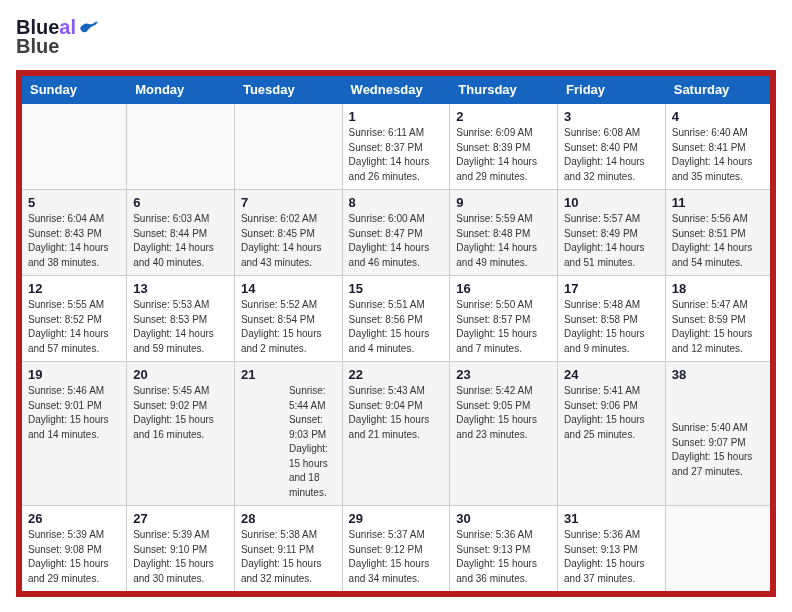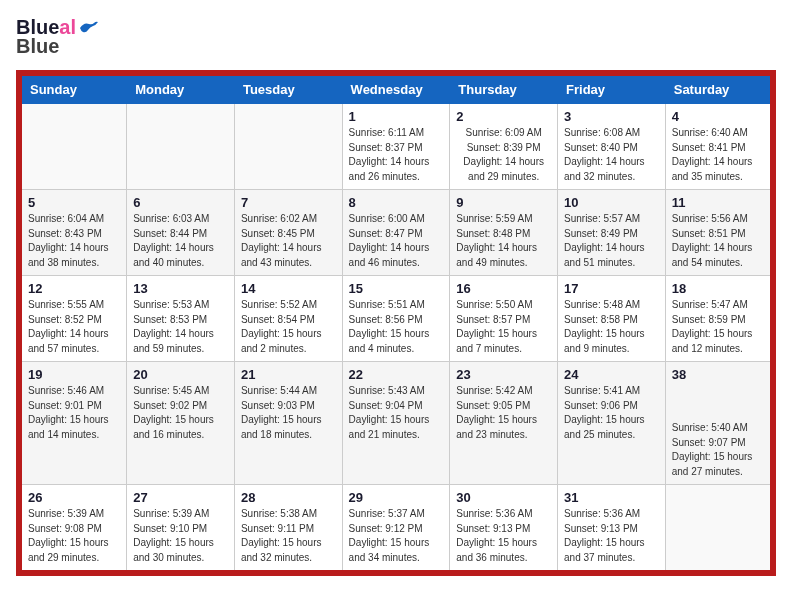--- a/index.html
+++ b/index.html
@@ -80,21 +80,21 @@
       background: #f9f9f9 !important;
     }
   </style>
 </head>
 <body>
 
 <div class="header">
   <div class="logo">
     <div style="display:flex;align-items:center;">
       <span style="font-size:20px;font-weight:bold;color:#1a1a2e;">
-        <span style="color:#1a1a2e;">Blue</span><span style="color:#ec4899;">al</span>
+        <span style="color:#1a1a2e;">Blue</span><span style="color:#8b5cf6;">al</span>
       </span>
       <svg width="22" height="16" viewBox="0 0 22 16" style="margin-left:2px;">
         <path d="M2,8 Q6,2 11,4 Q14,5 16,3 Q18,1 20,2 Q18,5 15,6 Q12,7 10,10 Q8,13 5,12 Q3,11 2,8Z" fill="#1565c0"></path>
       </svg>
     </div>
     <div style="font-size:20px;font-weight:bold;color:#404040;margin-top:-4px;">
       <span>Blue</span>
     </div>
   </div>
 </div>
@@ -118,21 +118,21 @@
         <td class="empty-cell"></td>
         <td>
           <span class="day-num">1</span>
           <div class="day-info" style="white-space: pre-line;">Sunrise: 6:11 AM
 Sunset: 8:37 PM
 Daylight: 14 hours
 and 26 minutes.</div>
         </td>
         <td>
           <span class="day-num">2</span>
-          <div class="day-info" style="white-space: pre-line; text-align: center;">Sunrise: 6:09 AM
+          <div class="day-info" style="white-space: pre-line;">Sunrise: 6:09 AM
 Sunset: 8:39 PM
 Daylight: 14 hours
 and 29 minutes.</div>
         </td>
         <td>
           <span class="day-num">3</span>
           <div class="day-info" style="white-space: pre-line;">Sunrise: 6:08 AM
 Sunset: 8:40 PM
 Daylight: 14 hours
 and 32 minutes.</div>
@@ -257,21 +257,21 @@
         </td>
         <td>
           <span class="day-num">20</span>
           <div class="day-info" style="white-space: pre-line;">Sunrise: 5:45 AM
 Sunset: 9:02 PM
 Daylight: 15 hours
 and 16 minutes.</div>
         </td>
         <td>
           <span class="day-num">21</span>
-          <div class="day-info" style="white-space: pre-line;">Sunrise: 5:44 AM
+          <div class="day-info" style="white-space: pre-line; margin-left: 48px;">Sunrise: 5:44 AM
 Sunset: 9:03 PM
 Daylight: 15 hours
 and 18 minutes.</div>
         </td>
         <td>
           <span class="day-num">22</span>
           <div class="day-info" style="white-space: pre-line;">Sunrise: 5:43 AM
 Sunset: 9:04 PM
 Daylight: 15 hours
 and 21 minutes.</div>

